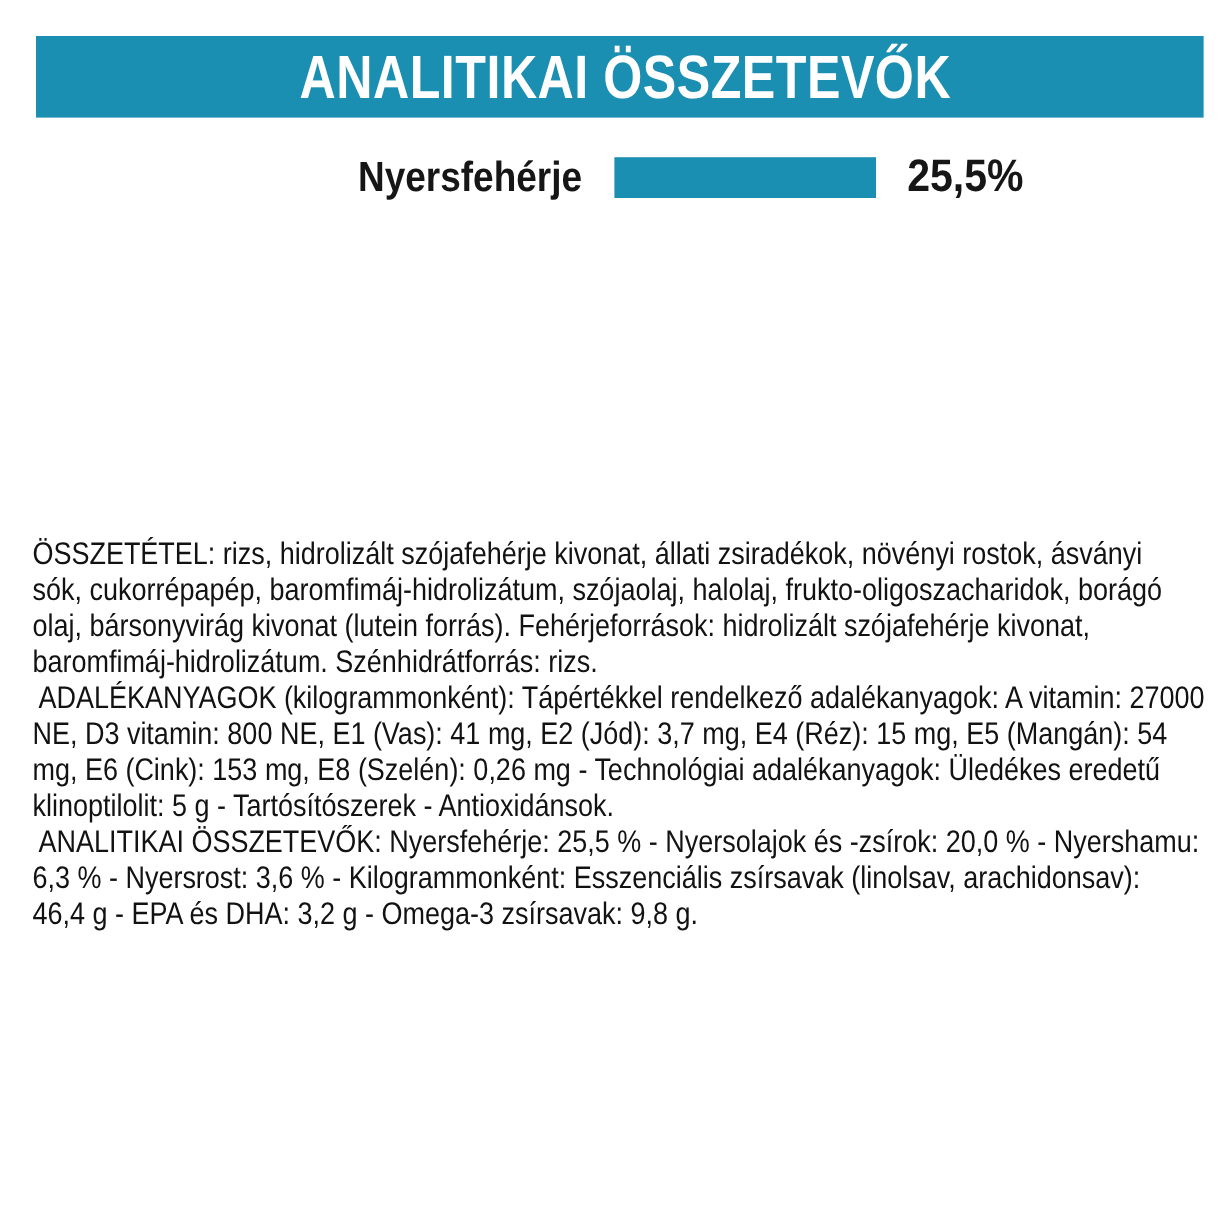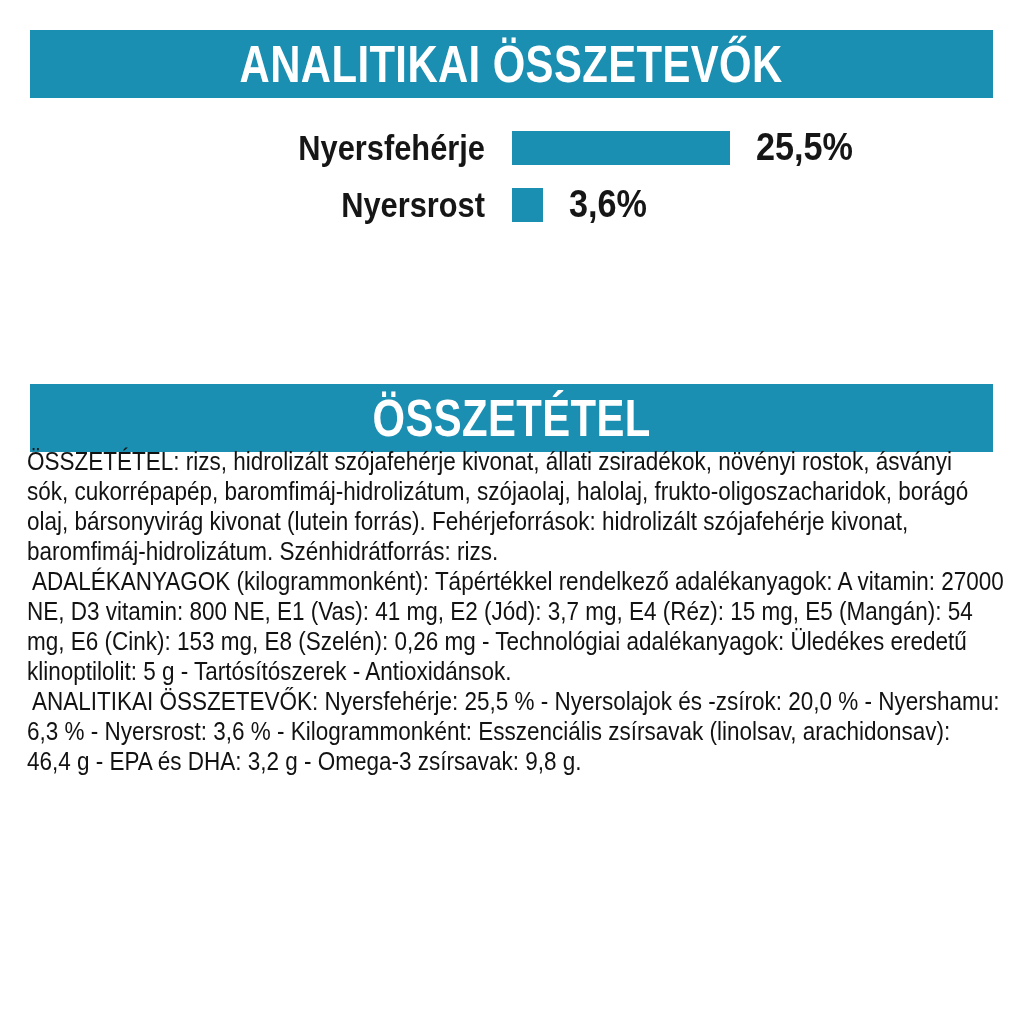--- a/index.html
+++ b/index.html
@@ -17,20 +17,21 @@
     color: #161616;
   }
   .banner {
     position: absolute;
     left: 30px;
     width: 963px;
     height: 68px;
     display: flex;
     align-items: center;
     justify-content: center;
+    padding-left: 10px;
   }
   .banner-analytical { top: 30px; }
   .banner-composition { top: 384px; }
   .banner-title {
     color: #ffffff;
     font-weight: 700;
     font-size: 51px;
     line-height: 1;
     white-space: nowrap;
     transform: scaleX(0.82);
@@ -94,30 +95,22 @@
   <div class="banner banner-analytical" style="background: rgb(27, 143, 178);">
     <div class="banner-title">ANALITIKAI ÖSSZETEVŐK</div>
   </div>
 
   <div class="chart">
     <div class="chart-row">
       <div class="chart-label">Nyersfehérje</div>
       <div class="chart-bar" style="background: rgb(27, 143, 178); width: 218px;"></div>
       <div class="chart-value">25,5%</div>
     </div>
-    <div class="chart-row">
-      <div class="chart-label">Nyersrost</div>
-      <div class="chart-bar" style="background: rgb(27, 143, 178); width: 31px;"></div>
-      <div class="chart-value">3,6%</div>
-    </div>
   </div>
 
-  <div class="banner banner-composition" style="background: rgb(27, 143, 178);">
-    <div class="banner-title">ÖSSZETÉTEL</div>
-  </div>
 
   <div class="composition-block">
     <div class="composition-line">ÖSSZETÉTEL: rizs, hidrolizált szójafehérje kivonat, állati zsiradékok, növényi rostok, ásványi</div>
     <div class="composition-line">sók, cukorrépapép, baromfimáj-hidrolizátum, szójaolaj, halolaj, frukto-oligoszacharidok, borágó</div>
     <div class="composition-line">olaj, bársonyvirág kivonat (lutein forrás). Fehérjeforrások: hidrolizált szójafehérje kivonat,</div>
     <div class="composition-line">baromfimáj-hidrolizátum. Szénhidrátforrás: rizs.</div>
     <div class="composition-line"> ADALÉKANYAGOK (kilogrammonként): Tápértékkel rendelkező adalékanyagok: A vitamin: 27000</div>
     <div class="composition-line">NE, D3 vitamin: 800 NE, E1 (Vas): 41 mg, E2 (Jód): 3,7 mg, E4 (Réz): 15 mg, E5 (Mangán): 54</div>
     <div class="composition-line">mg, E6 (Cink): 153 mg, E8 (Szelén): 0,26 mg - Technológiai adalékanyagok: Üledékes eredetű</div>
     <div class="composition-line">klinoptilolit: 5 g - Tartósítószerek - Antioxidánsok.</div>

